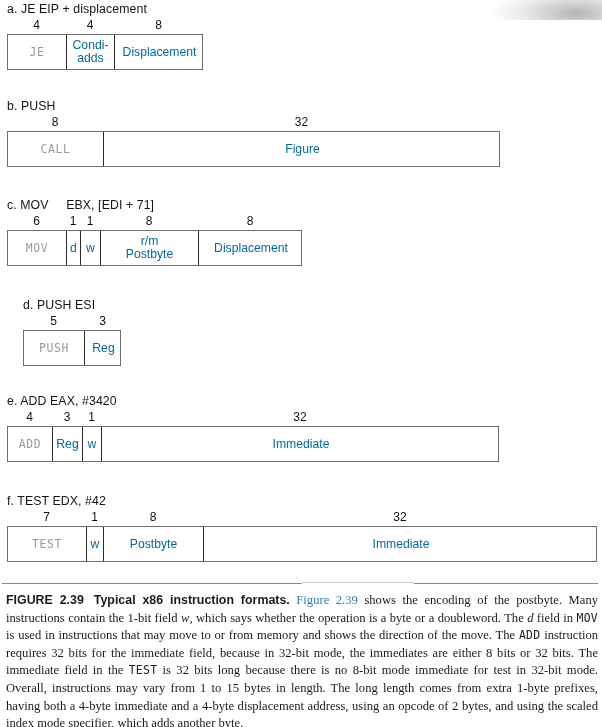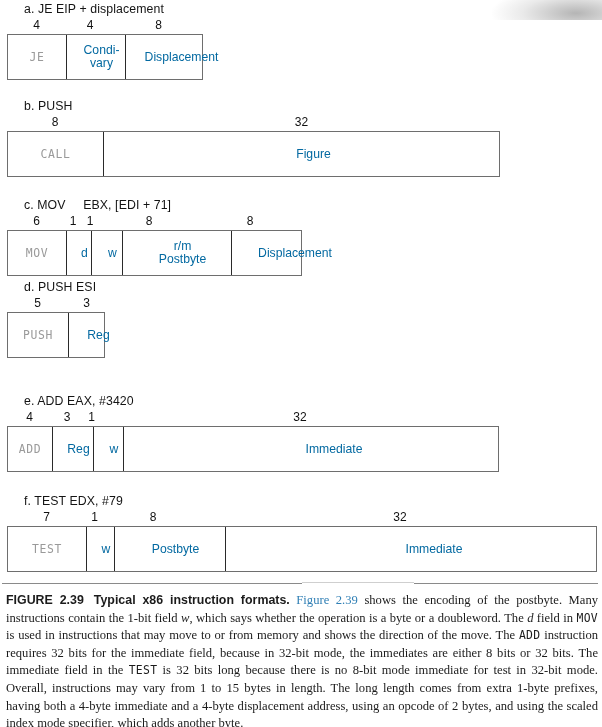--- a/index.html
+++ b/index.html
@@ -35,21 +35,21 @@
   }
 
   
   .subfig { position: absolute; left: 0; }
 
   .subfig-title {
     font-size: 12.3px;
     line-height: 14px;
     letter-spacing: 0.1px;
     white-space: pre;
-    margin-left: 24px;
+    margin-left: 7px;
     color: #141414;
   }
 
   
   .widths {
     position: relative;
     height: 16px;
     margin-top: 2px;
   }
   .width-lbl {
@@ -64,22 +64,21 @@
   }
 
   
   .fieldbox {
     position: relative;
     margin-left: 7px;
     border: 1.4px solid #6e6e6e;
     background: #ffffff;
     display: flex;
     box-sizing: border-box;
-    height: 46px;
-    gap: 11px;
+    height: 36px;
   }
   .field {
     position: relative;
     box-sizing: border-box;
     display: flex;
     align-items: center;
     justify-content: center;
     text-align: center;
     font-size: 12.2px;
     line-height: 13px;
@@ -152,21 +151,21 @@
       <div class="widths">
         <div class="width-lbl" style="left: 36.5px;">4</div>
         <div class="width-lbl" style="left: 90px;">4</div>
         <div class="width-lbl" style="left: 158.5px;">8</div>
       </div>
       <div class="fieldbox" style="margin-left: 7px; width: 196px;">
         <div class="field mnemonic" style="width: 59px; flex: 0 0 59px;">JE</div>
         <div class="field" style="width: 48px; flex: 0 0 48px;">
           <div>
             <span class="two-line">Condi-</span>
-            <span class="two-line">vary</span>
+            <span class="two-line">adds</span>
           </div>
         </div>
         <div class="field" style="width: 89px; flex: 0 0 89px;">Displacement</div>
       </div>
     </div>
     <div class="subfig" style="top: 99px;">
       <div class="subfig-title">b. PUSH</div>
       <div class="widths">
         <div class="width-lbl" style="left: 55px;">8</div>
         <div class="width-lbl" style="left: 301.5px;">32</div>
@@ -191,21 +190,21 @@
         <div class="field" style="width: 20px; flex: 0 0 20px;">w</div>
         <div class="field" style="width: 98px; flex: 0 0 98px;">
           <div>
             <span class="two-line">r/m</span>
             <span class="two-line">Postbyte</span>
           </div>
         </div>
         <div class="field" style="width: 104px; flex: 0 0 104px;">Displacement</div>
       </div>
     </div>
-    <div class="subfig" style="top: 280px;">
+    <div class="subfig" style="top: 298px; padding-left: 16px;">
       <div class="subfig-title">d. PUSH ESI</div>
       <div class="widths">
         <div class="width-lbl" style="left: 37.5px;">5</div>
         <div class="width-lbl" style="left: 86.5px;">3</div>
       </div>
       <div class="fieldbox" style="margin-left: 7px; width: 98px;">
         <div class="field mnemonic" style="width: 61px; flex: 0 0 61px;">PUSH</div>
         <div class="field" style="width: 37px; flex: 0 0 37px;">Reg</div>
       </div>
     </div>
@@ -218,21 +217,21 @@
         <div class="width-lbl" style="left: 300px;">32</div>
       </div>
       <div class="fieldbox" style="margin-left: 7px; width: 492px;">
         <div class="field mnemonic" style="width: 45px; flex: 0 0 45px;">ADD</div>
         <div class="field" style="width: 30px; flex: 0 0 30px;">Reg</div>
         <div class="field" style="width: 19px; flex: 0 0 19px;">w</div>
         <div class="field" style="width: 398px; flex: 0 0 398px;">Immediate</div>
       </div>
     </div>
     <div class="subfig" style="top: 494px;">
-      <div class="subfig-title">f. TEST EDX, #79</div>
+      <div class="subfig-title">f. TEST EDX, #42</div>
       <div class="widths">
         <div class="width-lbl" style="left: 46.5px;">7</div>
         <div class="width-lbl" style="left: 94.5px;">1</div>
         <div class="width-lbl" style="left: 153px;">8</div>
         <div class="width-lbl" style="left: 400px;">32</div>
       </div>
       <div class="fieldbox" style="margin-left: 7px; width: 590px;">
         <div class="field mnemonic" style="width: 79px; flex: 0 0 79px;">TEST</div>
         <div class="field" style="width: 17px; flex: 0 0 17px;">w</div>
         <div class="field" style="width: 100px; flex: 0 0 100px;">Postbyte</div>

